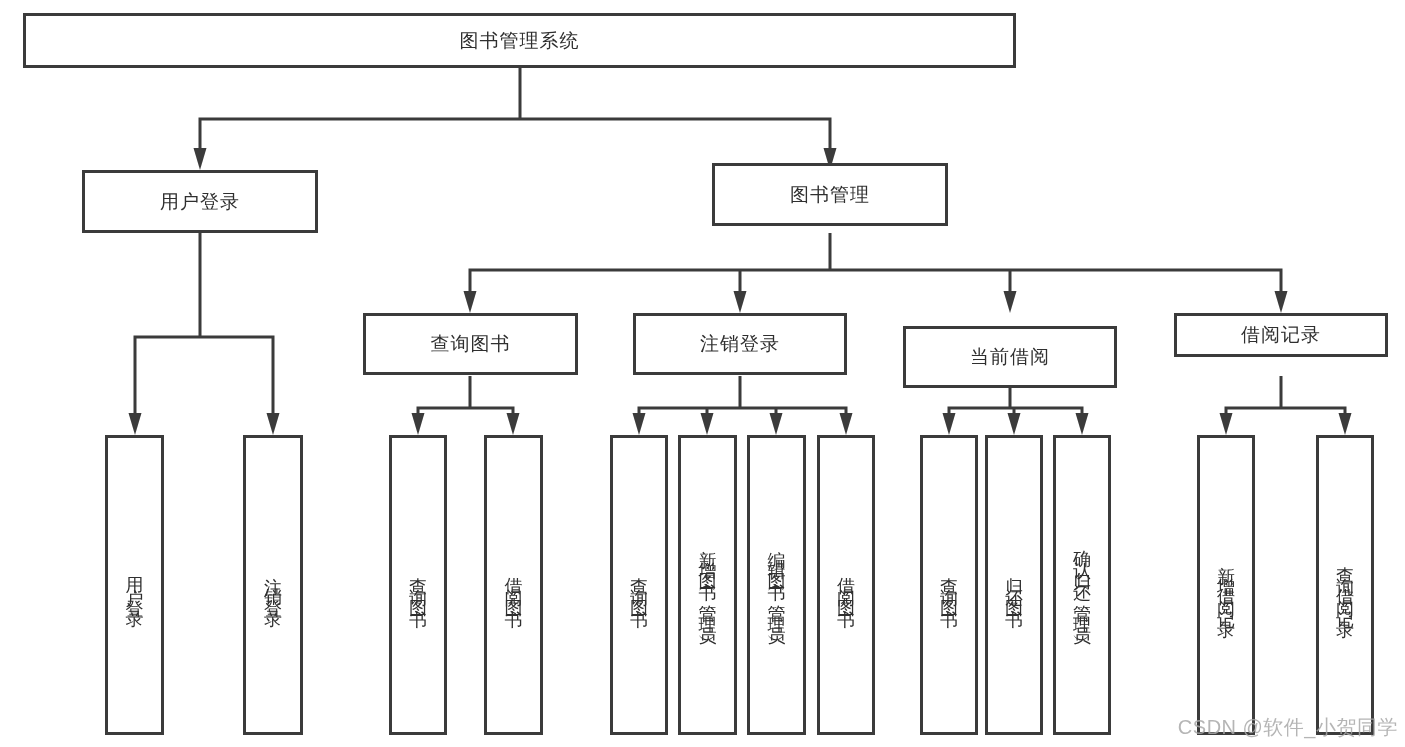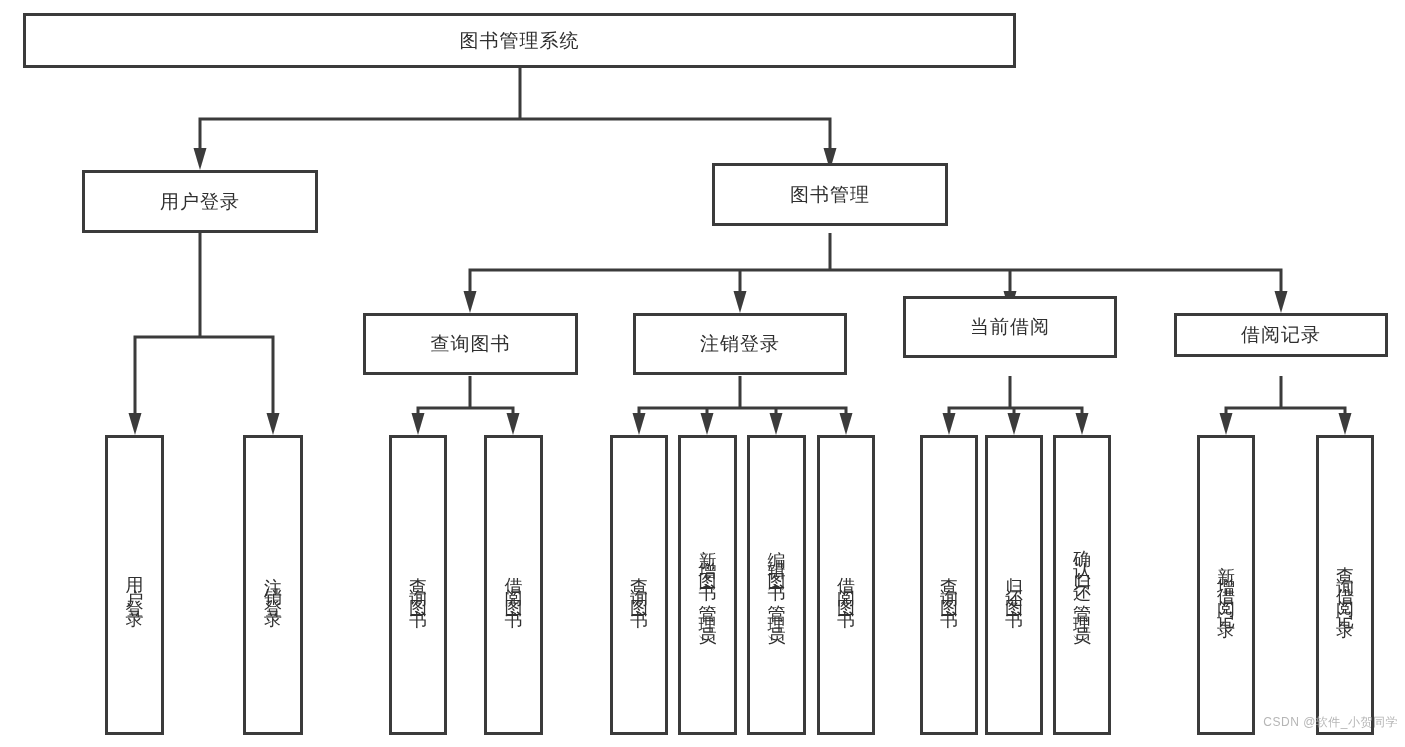--- a/index.html
+++ b/index.html
@@ -39,21 +39,21 @@
     line-height:1;
     letter-spacing:11px;
     color:var(--text);
     white-space:nowrap;
   }
   .leaf{width:58px;top:435px;height:300px;}
   .watermark{
     position:absolute;
     top:714px;
     right:7px;
-    font-size:12px;
+    font-size:20px;
     color:var(--wm);
     opacity:.85;
     letter-spacing:.5px;
     z-index:5;
     white-space:nowrap;
   }
 </style>
 </head>
 <body>
 
@@ -105,21 +105,21 @@
   <div class="box" style="left:712px;top:163px;width:236px;height:63px">
     <span class="hlabel">图书管理</span>
   </div>
 
   <div class="box" style="left:363px;top:313px;width:215px;height:62px">
     <span class="hlabel">查询图书</span>
   </div>
   <div class="box" style="left:633px;top:313px;width:214px;height:62px">
     <span class="hlabel">注销登录</span>
   </div>
-  <div class="box" style="left:903px;top:296px;width:214px;height:62px">
+  <div class="box" style="left:903px;top:326px;width:214px;height:62px">
     <span class="hlabel">当前借阅</span>
   </div>
   <div class="box" style="left:1174px;top:313px;width:214px;height:44px">
     <span class="hlabel">借阅记录</span>
   </div>
 
   <div class="box leaf" style="left:105px;width:59px">
     <span class="vlabel">用户登录</span>
   </div>
   <div class="box leaf" style="left:243px;width:60px">

